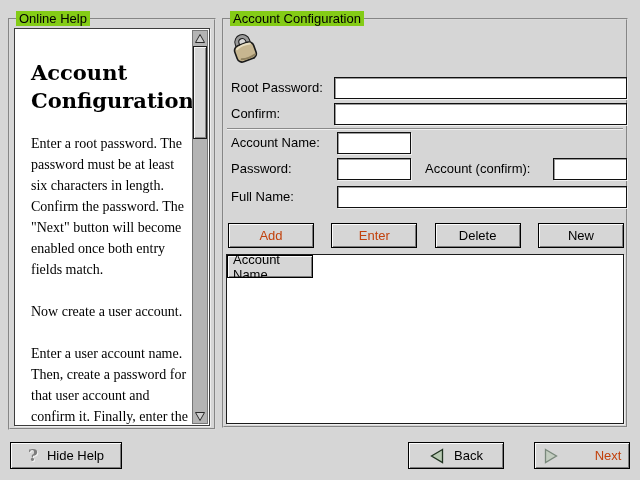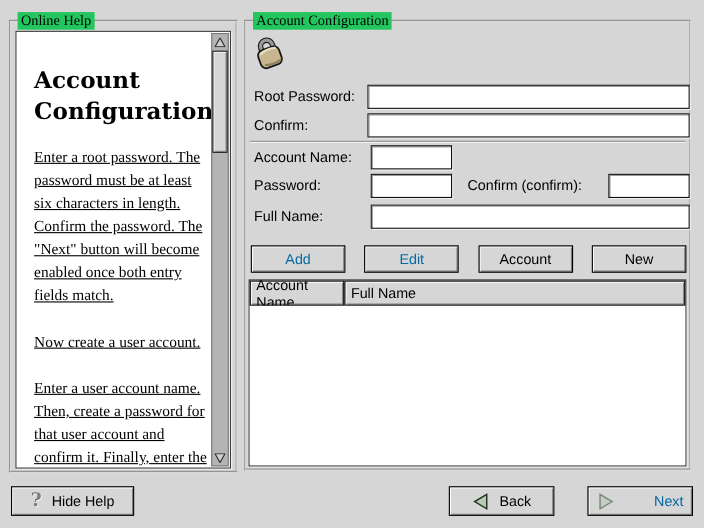--- a/index.html
+++ b/index.html
@@ -13,25 +13,24 @@
     overflow:hidden;
   }
   
   .frame {
     position:absolute;
     border:2px groove #dadada;
   }
   .frame-label {
     position:absolute;
     top:-9px; left:6px;
-    background:#22c55e;
+    background:#84cc16;
     padding:0 3px;
     font-size:13px;
     white-space:nowrap;
-    font-family:Liberation Serif, serif;
   }
   
   #help-frame { left:8px; top:18px; width:208px; height:412px; }
   .help-viewport {
     position:absolute; left:4px; right:4px; top:8px; bottom:2px;
     background:#fff;
     border:1px solid #3c3c3c;
     box-shadow:1px 1px 0 #efefef;
     overflow:hidden;
   }
@@ -43,21 +42,21 @@
     line-height:21px;
     overflow:hidden;
   }
   .help-heading {
     font-family:"DejaVu Serif", serif;
     font-weight:bold;
     font-size:21px;
     line-height:28px;
     margin-bottom:18px;
   }
-  .help-content p { margin-bottom:21px;text-decoration:underline; }
+  .help-content p { margin-bottom:21px; }
   
   .scrollbar {
     position:absolute; top:1px; right:1px; bottom:1px; width:16px;
     background:#b4b4b4;
     border:1px solid #777;
   }
   .scroll-arrow {
     position:absolute; left:0; width:14px; height:14px;
     display:flex; align-items:center; justify-content:center;
   }
@@ -92,21 +91,21 @@
   .btn {
     background:#d6d6d6;
     border:1px solid #000;
     box-shadow:inset 1px 1px 0 #fbfbfb, inset -1px -1px 0 #7c7c7c;
     font-family:"Liberation Sans", sans-serif;
     font-size:13px;
     color:#000;
     display:flex; align-items:center; justify-content:center;
     cursor:default;
   }
-  .btn.disabled { color:#0369a1; }
+  .btn.disabled { color:#c2410c; }
   .action-row {
     position:absolute; left:4px; top:203px; width:396px; height:25px;
     display:flex; justify-content:space-between;
   }
   .action-row .btn { width:86px; height:25px; }
   
   .table-box {
     position:absolute; left:2px; right:2px; top:234px; bottom:2px;
     border:1px solid #1c1c1c;
     box-shadow:1px 1px 0 #efefef;
@@ -187,37 +186,36 @@
   <div class="abs field-label" style="left:7px; top:83px;">Confirm:</div>
   <input class="entry" style="left: 110px; top: 83px; width: 293px;" type="password">
 
   <div class="separator" style="left:3px; right:3px; top:108px;"></div>
 
   <div class="abs field-label" style="left:7px; top:112px;text-align:right;">Account Name:</div>
   <input class="entry" style="left: 113px; top: 112px; width: 74px;" type="text">
 
   <div class="abs field-label" style="left:7px; top:138px;text-align:center;">Password:</div>
   <input class="entry" style="left: 113px; top: 138px; width: 74px;" type="password">
-  <div class="abs field-label" style="left:201px; top:138px;">Confirm (confirm):</div>
+  <div class="abs field-label" style="left:201px; top:138px;">Account (confirm):</div>
   <input class="entry" style="left: 329px; top: 138px; width: 74px;" type="password">
 
   <div class="abs field-label" style="left:7px; top:166px;">Full Name:</div>
   <input class="entry" style="left: 113px; top: 166px; width: 290px;" type="text">
 
   <div class="action-row">
     <div class="btn disabled">Add</div>
-    <div class="btn disabled">Edit</div>
-    <div class="btn">Account</div>
+    <div class="btn disabled">Enter</div>
+    <div class="btn">Delete</div>
     <div class="btn">New</div>
   </div>
 
   <div class="table-box">
     <div class="table-header">
       <div class="btn col-header c1">Account Name</div>
-      <div class="btn col-header c2">Full Name</div>
     </div>
     <div class="table-body"></div>
   </div>
 </div>
 
 <div class="btn footer-btn" id="hide-help-btn">
   <span class="qmark">?</span>
   <span>Hide Help</span>
 </div>
 

